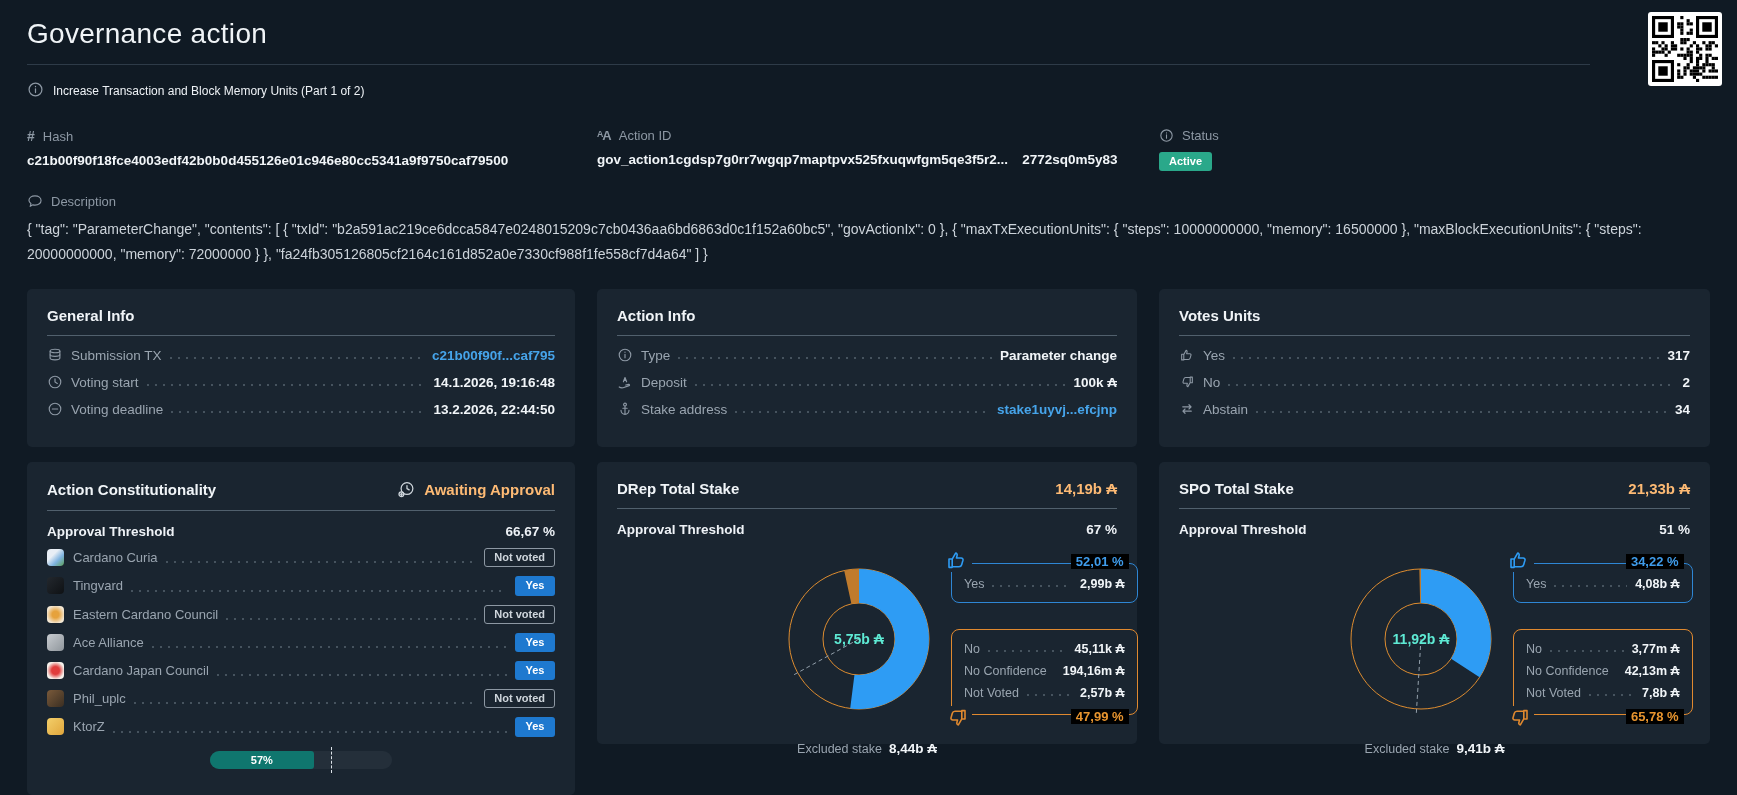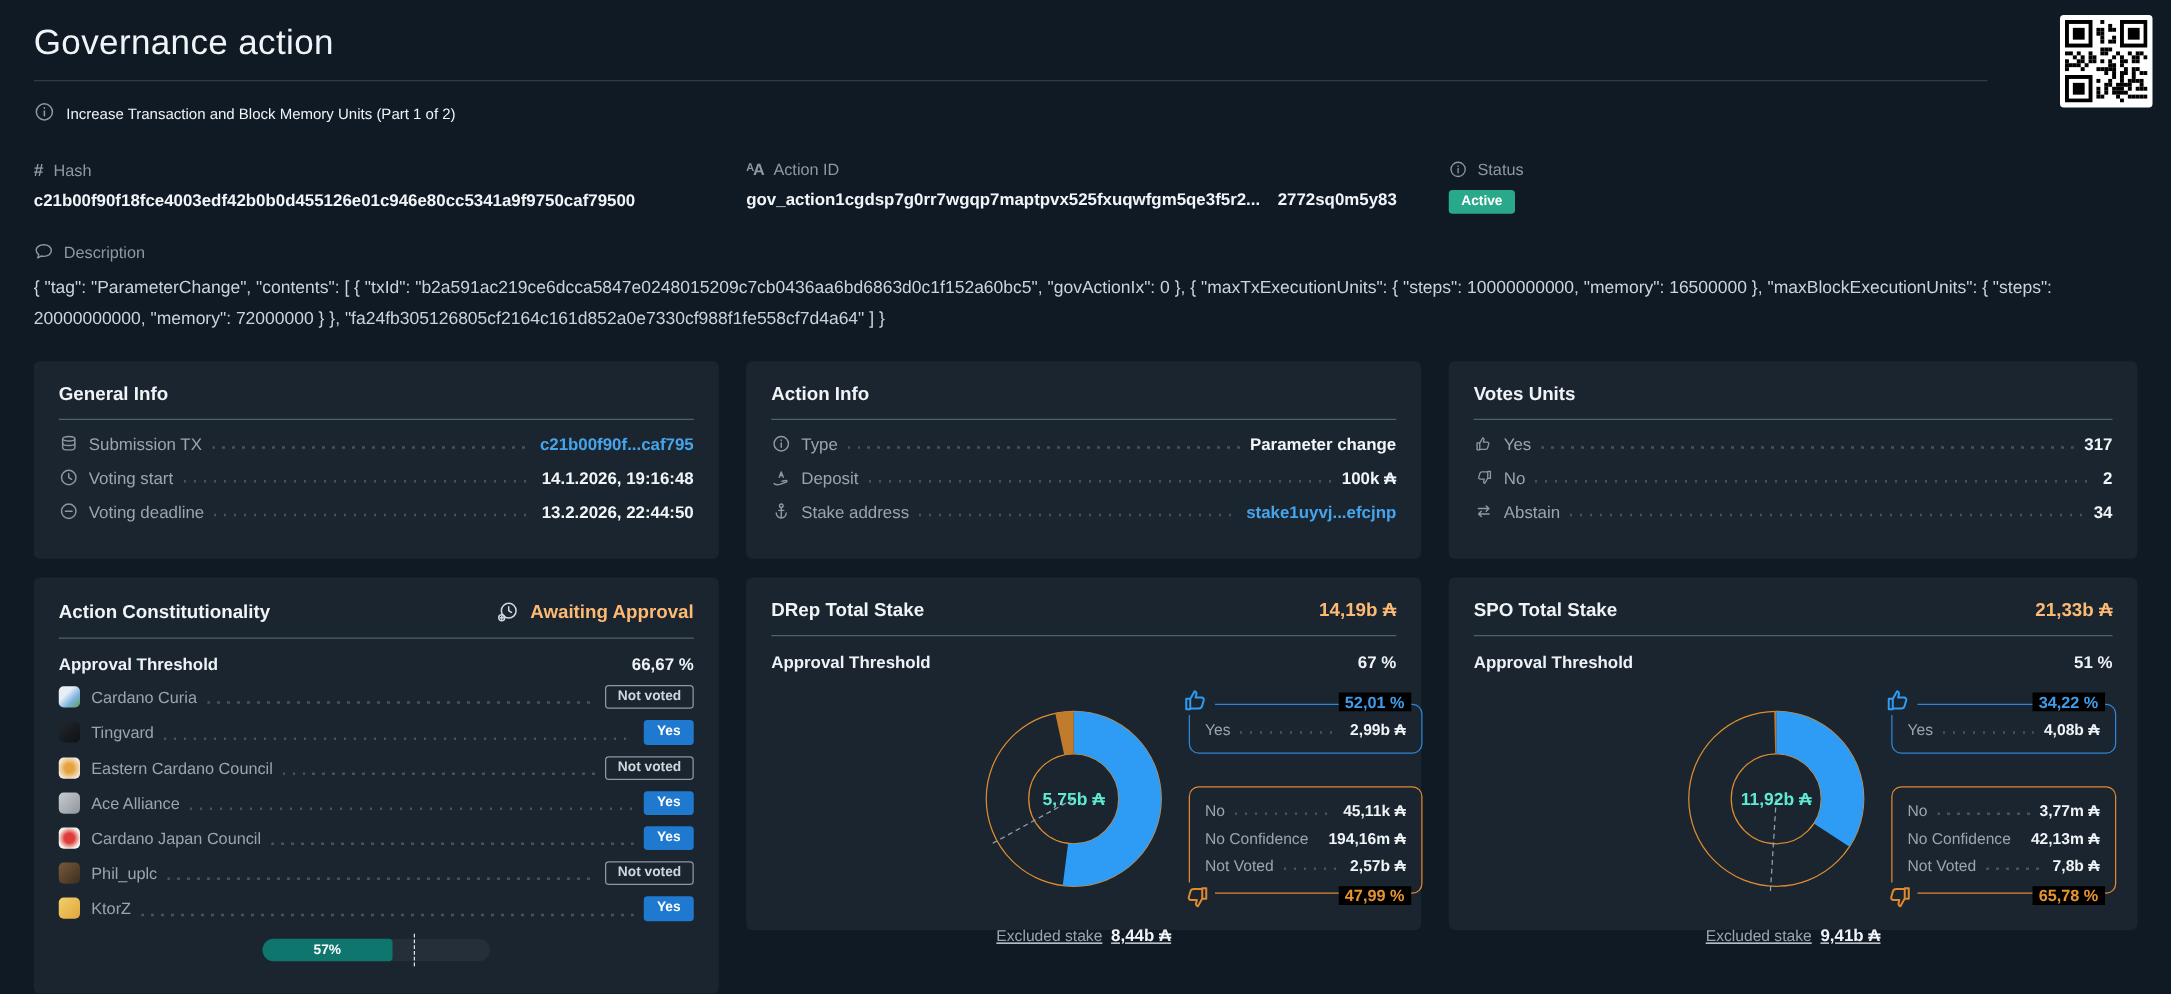--- a/index.html
+++ b/index.html
@@ -76,21 +76,21 @@
   .legend-row { display:flex; align-items:center; margin-top:8px; }
   .legend-row:first-of-type { margin-top:0; }
   .legend-row .label { color:#9aa5b0; white-space:nowrap; }
   .legend-row .value { font-size:12.5px; }
   .legend-pct { position:absolute; right:8px; background:#000000; padding:0 5px; font-size:13px; font-weight:700; }
   .pct-top { top:-10px; color:#3f9ceb; }
   .pct-bottom { bottom:-10px; color:#e8952f; }
   .thumb { position:absolute; left:-10px; background:#1a2530; padding:0 3px; }
   .thumb-top { top:-16px; color:#2e9cf4; }
   .thumb-bottom { bottom:-16px; color:#e0892f; }
-  .stake-footer { display:flex; align-items:center; justify-content:center; gap:7px; margin-top:10px;text-decoration:underline; }
+  .stake-footer { display:flex; align-items:center; justify-content:center; gap:7px; margin-top:10px; }
   .stake-footer .label { font-size:12.5px; color:#9aa5b0; }
   .stake-footer .value { font-size:13.5px; }
 
   
   .qr-box { position:absolute; top:12px; right:15px; width:74px; height:74px; background:#fff; border-radius:3px; padding:4px; }
   .qr-box svg { display:block; width:66px; height:66px; }
 </style>
 </head>
 <body>
 

